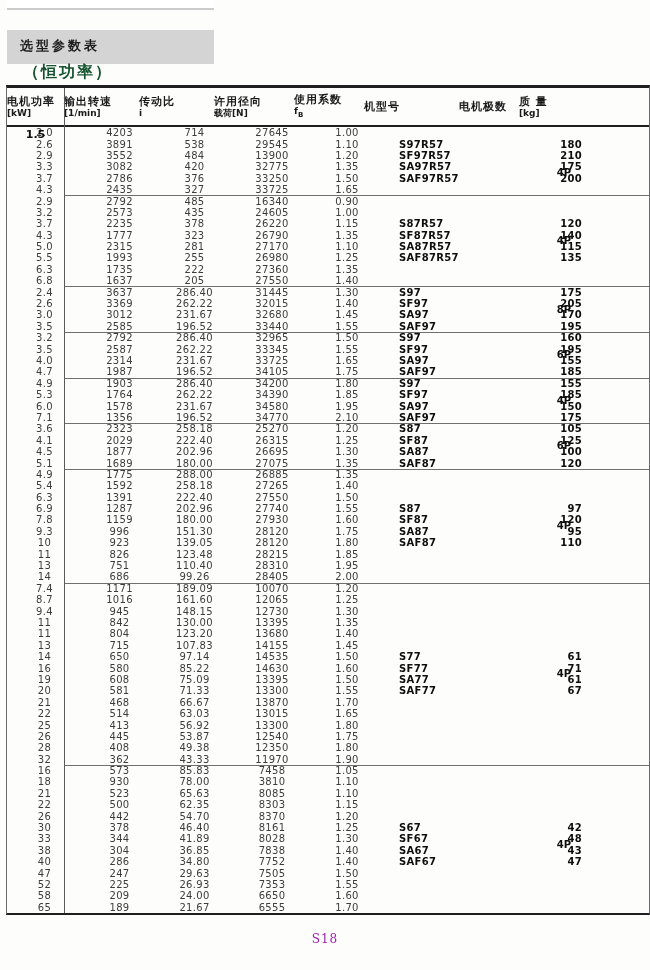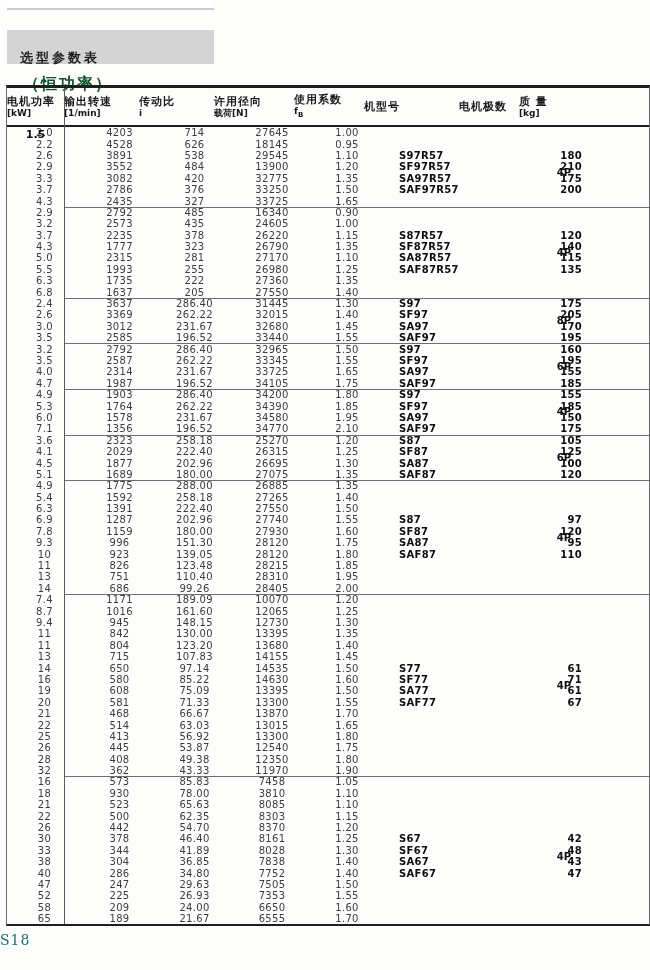--- a/index.html
+++ b/index.html
@@ -1,21 +1,21 @@
 <!DOCTYPE html>
 <html><head>
 <meta charset="utf-8">
 <style>
   html,body{margin:0;padding:0;background:#888;}
   .page{position:relative;width:650px;height:970px;background:#fdfdfc;margin:0 auto;
         font-family:"DejaVu Sans","Liberation Sans",sans-serif;color:#3c3c3c;overflow:hidden;}
   .top-strip{position:absolute;left:7px;top:0;width:207px;height:8px;background:#fff;
              border-bottom:2px solid #cbcbcb;}
   .title-box{position:absolute;left:7px;top:30px;width:207px;height:34px;background:#d4d4d4;
-             padding-top:20px;box-sizing:border-box;}
+             padding-top:8px;box-sizing:border-box;}
   .title-l1{font-size:13px;font-weight:bold;color:#1c1c1c;letter-spacing:3px;padding-left:13px;line-height:15px;}
   .title-l2{font-size:16px;font-weight:bold;color:#14532d;letter-spacing:2px;padding-left:16px;line-height:14px;margin-top:12px;}
 
   .tbl{position:absolute;left:6px;top:85px;width:642px;box-sizing:content-box;
        border-top:3px solid #1f1f1f;border-bottom:2px solid #1f1f1f;
        border-left:1px solid #6a6a6a;border-right:1px solid #6a6a6a;}
   .vdiv{position:absolute;left:57px;top:0;bottom:0;width:1px;background:#5a5a5a;z-index:5;}
 
   .thead{display:flex;height:37px;border-bottom:2px solid #1f1f1f;align-items:center;}
   .hc{display:flex;flex-direction:column;justify-content:center;align-items:flex-start;
@@ -32,22 +32,22 @@
          font-size:11px;font-weight:bold;color:#111;z-index:4;}
   .group{position:relative;}
   .gsep{position:absolute;left:57px;right:0;top:0;height:1px;background:#6f6f6f;}
   .row{display:flex;height:11.4px;align-items:center;}
   .cell{font-size:10px;letter-spacing:0.3px;text-align:center;box-sizing:border-box;
         white-space:nowrap;color:#3c3c3c;line-height:11px;}
   .cell.c7{text-align:left;padding-left:17px;font-weight:bold;color:#0e0e0e;font-size:10px;}
   .cell.c9{text-align:right;padding-right:10px;font-weight:bold;color:#0e0e0e;}
   .poles{position:absolute;left:527px;width:60px;display:flex;align-items:center;justify-content:center;
          font-size:10px;font-weight:bold;color:#0e0e0e;z-index:3;}
-  .footer{position:absolute;left:0;top:932px;width:100%;text-align:left;
-          font-family:"DejaVu Serif","Liberation Serif",serif;font-size:14px;color:#0f766e;letter-spacing:1px;}
+  .footer{position:absolute;left:0;top:932px;width:100%;text-align:center;
+          font-family:"DejaVu Serif","Liberation Serif",serif;font-size:12px;color:#a21caf;letter-spacing:1px;}
 </style>
 </head>
 <body>
 
 <div class="page">
 
   <div class="top-strip"></div>
 
   <div class="title-box">
     <div class="title-l1">选型参数表</div>
@@ -98,30 +98,20 @@
             <div class="cell c2">2.0</div>
             <div class="cell c3">4203</div>
             <div class="cell c4">714</div>
             <div class="cell c5">27645</div>
             <div class="cell c6">1.00</div>
             <div class="cell c7"></div>
             <div class="cell c8"></div>
             <div class="cell c9"></div>
           </div>
           <div class="row">
-            <div class="cell c2">2.2</div>
-            <div class="cell c3">4528</div>
-            <div class="cell c4">626</div>
-            <div class="cell c5">18145</div>
-            <div class="cell c6">0.95</div>
-            <div class="cell c7"></div>
-            <div class="cell c8"></div>
-            <div class="cell c9"></div>
-          </div>
-          <div class="row">
             <div class="cell c2">2.6</div>
             <div class="cell c3">3891</div>
             <div class="cell c4">538</div>
             <div class="cell c5">29545</div>
             <div class="cell c6">1.10</div>
             <div class="cell c7">S97R57</div>
             <div class="cell c8"></div>
             <div class="cell c9">180</div>
           </div>
           <div class="row">

